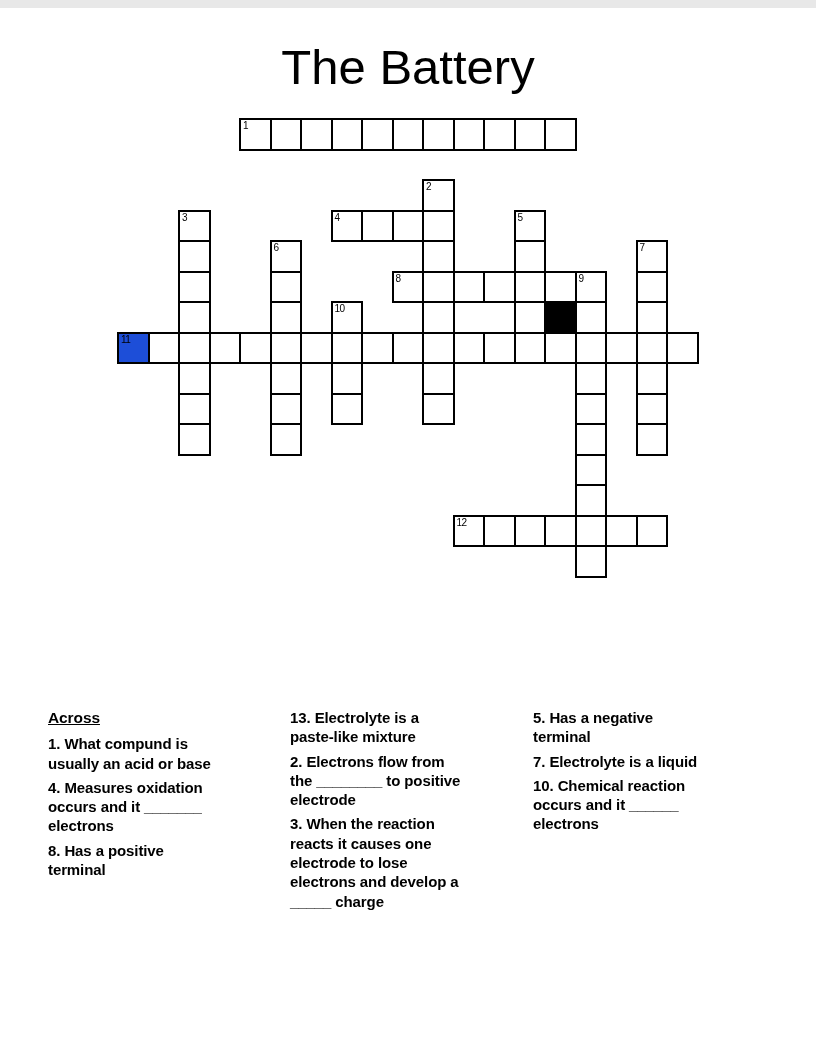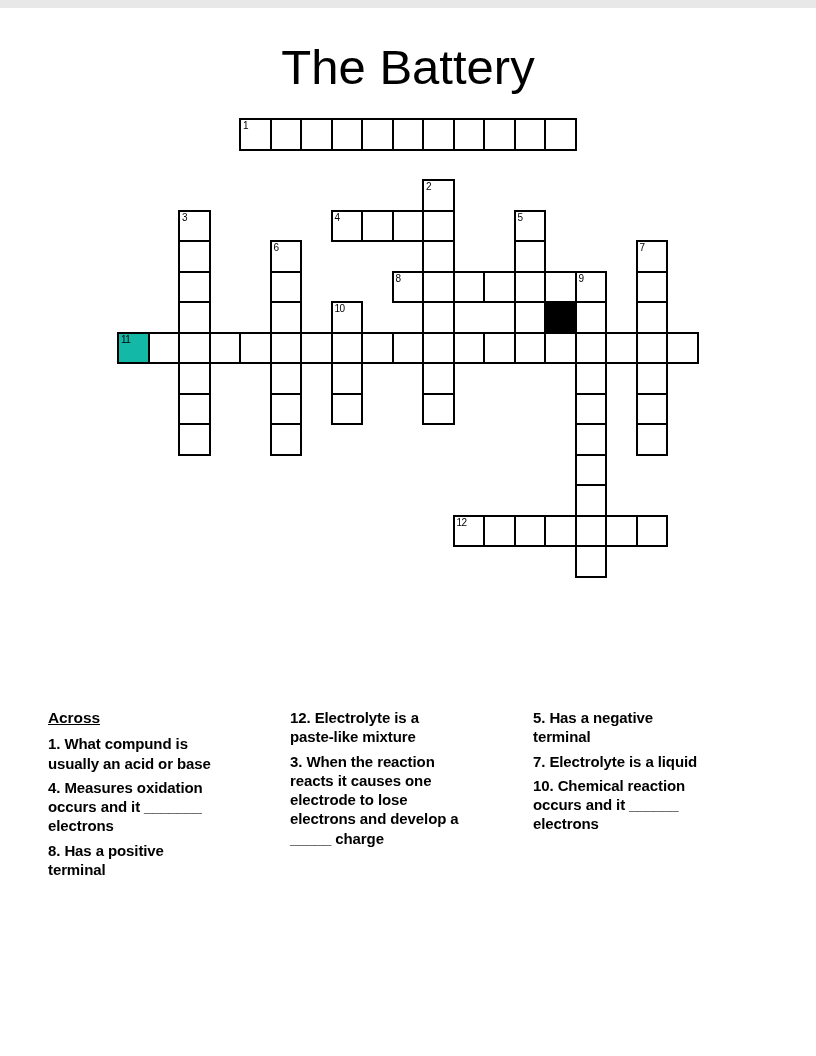--- a/index.html
+++ b/index.html
@@ -122,21 +122,21 @@
       <div class="cell" style="left: 456.5px; top: 334.5px; width: 32.5px; height: 32.5px; background: rgb(255, 255, 255);"></div>
       <div class="cell" style="left: 456.5px; top: 365px; width: 32.5px; height: 32.5px; background: rgb(255, 255, 255);"></div>
       <div class="cell" style="left: 456.5px; top: 395.5px; width: 32.5px; height: 32.5px; background: rgb(255, 255, 255);"></div>
       <div class="cell" style="left: 456.5px; top: 426px; width: 32.5px; height: 32.5px; background: rgb(255, 255, 255);"></div>
       <div class="cell" style="left: 212.5px; top: 182px; width: 32.5px; height: 32.5px; background: rgb(255, 255, 255);">
         <span class="cellnum">10</span>
       </div>
       <div class="cell" style="left: 212.5px; top: 212.5px; width: 32.5px; height: 32.5px; background: rgb(255, 255, 255);"></div>
       <div class="cell" style="left: 212.5px; top: 243px; width: 32.5px; height: 32.5px; background: rgb(255, 255, 255);"></div>
       <div class="cell" style="left: 212.5px; top: 273.5px; width: 32.5px; height: 32.5px; background: rgb(255, 255, 255);"></div>
-      <div class="cell" style="left: -1px; top: 212.5px; width: 32.5px; height: 32.5px; background: #14b8a6;">
+      <div class="cell" style="left: -1px; top: 212.5px; width: 32.5px; height: 32.5px; background: #1d4ed8;">
         <span class="cellnum">11</span>
       </div>
       <div class="cell" style="left: 29.5px; top: 212.5px; width: 32.5px; height: 32.5px; background: rgb(255, 255, 255);"></div>
       <div class="cell" style="left: 90.5px; top: 212.5px; width: 32.5px; height: 32.5px; background: rgb(255, 255, 255);"></div>
       <div class="cell" style="left: 121px; top: 212.5px; width: 32.5px; height: 32.5px; background: rgb(255, 255, 255);"></div>
       <div class="cell" style="left: 182px; top: 212.5px; width: 32.5px; height: 32.5px; background: rgb(255, 255, 255);"></div>
       <div class="cell" style="left: 243px; top: 212.5px; width: 32.5px; height: 32.5px; background: rgb(255, 255, 255);"></div>
       <div class="cell" style="left: 273.5px; top: 212.5px; width: 32.5px; height: 32.5px; background: rgb(255, 255, 255);"></div>
       <div class="cell" style="left: 334.5px; top: 212.5px; width: 32.5px; height: 32.5px; background: rgb(255, 255, 255);"></div>
       <div class="cell" style="left: 365px; top: 212.5px; width: 32.5px; height: 32.5px; background: rgb(255, 255, 255);"></div>
@@ -159,22 +159,25 @@
     <p class="clue"><b class="cnum">1.</b><span class="ctext"> What compund is
 usually an acid or base</span></p>
     <p class="clue"><b class="cnum">4.</b><span class="ctext"> Measures oxidation
 occurs and it _______
 electrons</span></p>
     <p class="clue"><b class="cnum">8.</b><span class="ctext"> Has a positive
 terminal</span></p>
   </div>
 
   <div class="clue-col" id="clue-col-2">
-    <p class="clue"><b class="cnum">12.</b><span class="ctext"> Electrolyte is a
+    <p class="clue"><b class="cnum">13.</b><span class="ctext"> Electrolyte is a
 paste-like mixture</span></p>
+    <p class="clue"><b class="cnum">2.</b><span class="ctext"> Electrons flow from
+the ________ to positive
+electrode</span></p>
     <p class="clue"><b class="cnum">3.</b><span class="ctext"> When the reaction
 reacts it causes one
 electrode to lose
 electrons and develop a
 _____ charge</span></p>
   </div>
 
   <div class="clue-col" id="clue-col-3">
     <p class="clue"><b class="cnum">5.</b><span class="ctext"> Has a negative
 terminal</span></p>

